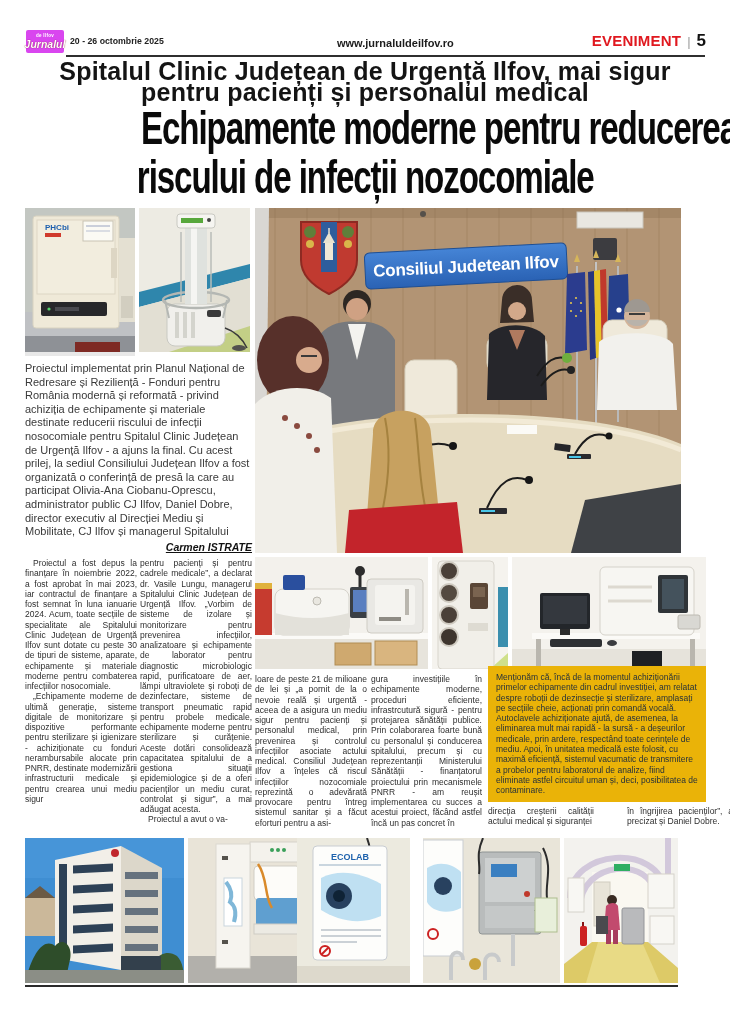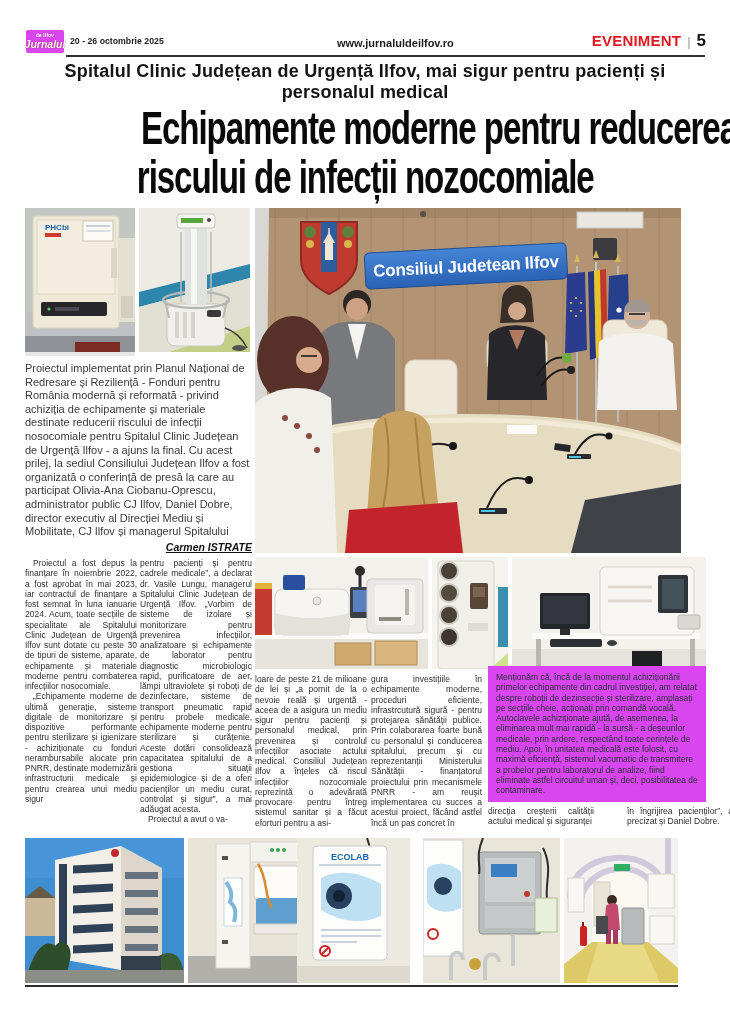--- a/index.html
+++ b/index.html
@@ -12,41 +12,41 @@
   .logo .sm{font-size:4.5px;color:#fff;font-weight:700;letter-spacing:.3px;}
   .logo .big{font-size:10.5px;color:#fff;font-weight:800;font-style:italic;text-shadow:0 0 1px #7a0d12;}
   .hdate{left:70px;top:35px;font-size:9.5px;font-weight:700;color:#222;transform:scaleX(.92);transform-origin:left;}
   .hurl{left:337px;top:37px;font-size:11px;font-weight:700;color:#1c1c1c;}
   .hsec{left:560px;top:31px;width:146px;display:flex;justify-content:flex-end;align-items:baseline;gap:6px;}
   .hsec .sec{color:#e0181f;font-size:15px;font-weight:800;letter-spacing:.2px;}
   .hsec .sep{color:#9a9a9a;font-size:13px;font-weight:400;}
   .hsec .num{color:#111;font-size:17px;font-weight:800;}
   .hrule{left:66px;top:55px;width:639px;height:2px;background:#2f2f2f;}
   
-  .subtitle{left:51px;top:61px;width:628px;text-align:center;font-size:18px;line-height:21px;
+  .subtitle{left:51px;top:61px;width:628px;text-align:center;font-size:25px;line-height:21px;
             font-weight:600;color:#141414;letter-spacing:.2px;}
   .headline{left:25px;top:104px;width:680px;text-align:center;color:#0a0a0a;}
   .headline .hl{display:block;height:49px;}
   .headline .hl span{display:inline-block;white-space:nowrap;font-weight:700;font-size:46px;line-height:48px;
             letter-spacing:-1.5px;transform:scaleX(.72);transform-origin:center;}
   
   .photo{overflow:hidden;background:#e8e8e8;}
   .photo svg{display:block;}
   
   .intro{left:25px;top:362px;width:227px;height:178px;font-size:11px;line-height:13.6px;color:#3a3a3a;overflow:hidden;}
   .author{left:25px;top:541px;width:227px;text-align:right;font-size:10.5px;font-weight:700;font-style:italic;
           text-decoration:underline;color:#111;}
   .bodycol{font-size:8.5px;line-height:10.25px;color:#2e2e2e;text-align:justify;overflow:hidden;}
   .bodycol p{margin:0;text-indent:8px;}
   .bodycol p.noind{text-indent:0;}
   .c1{left:25px;top:558px;width:112px;height:278px;}
   .c2{left:140px;top:558px;width:112px;height:278px;}
   .c3{left:255px;top:674px;width:112px;height:162px;}
   .c4{left:371px;top:674px;width:111px;height:162px;}
-  .bluebox{left:488px;top:666px;width:218px;background:#d946ef;padding:6px 8px;box-sizing:border-box;
+  .bluebox{left:488px;top:666px;width:218px;background:#eab308;padding:6px 8px;box-sizing:border-box;
            font-size:8.5px;line-height:10.3px;color:#27323a;}
   .closeL{left:488px;top:806px;width:106px;}
   .closeR{left:627px;top:806px;width:106px;}
   .brule{left:25px;top:985px;width:653px;height:2px;background:#2b2b2b;}
 </style>
 </head>
 <body>
 
 <div id="page">
 

